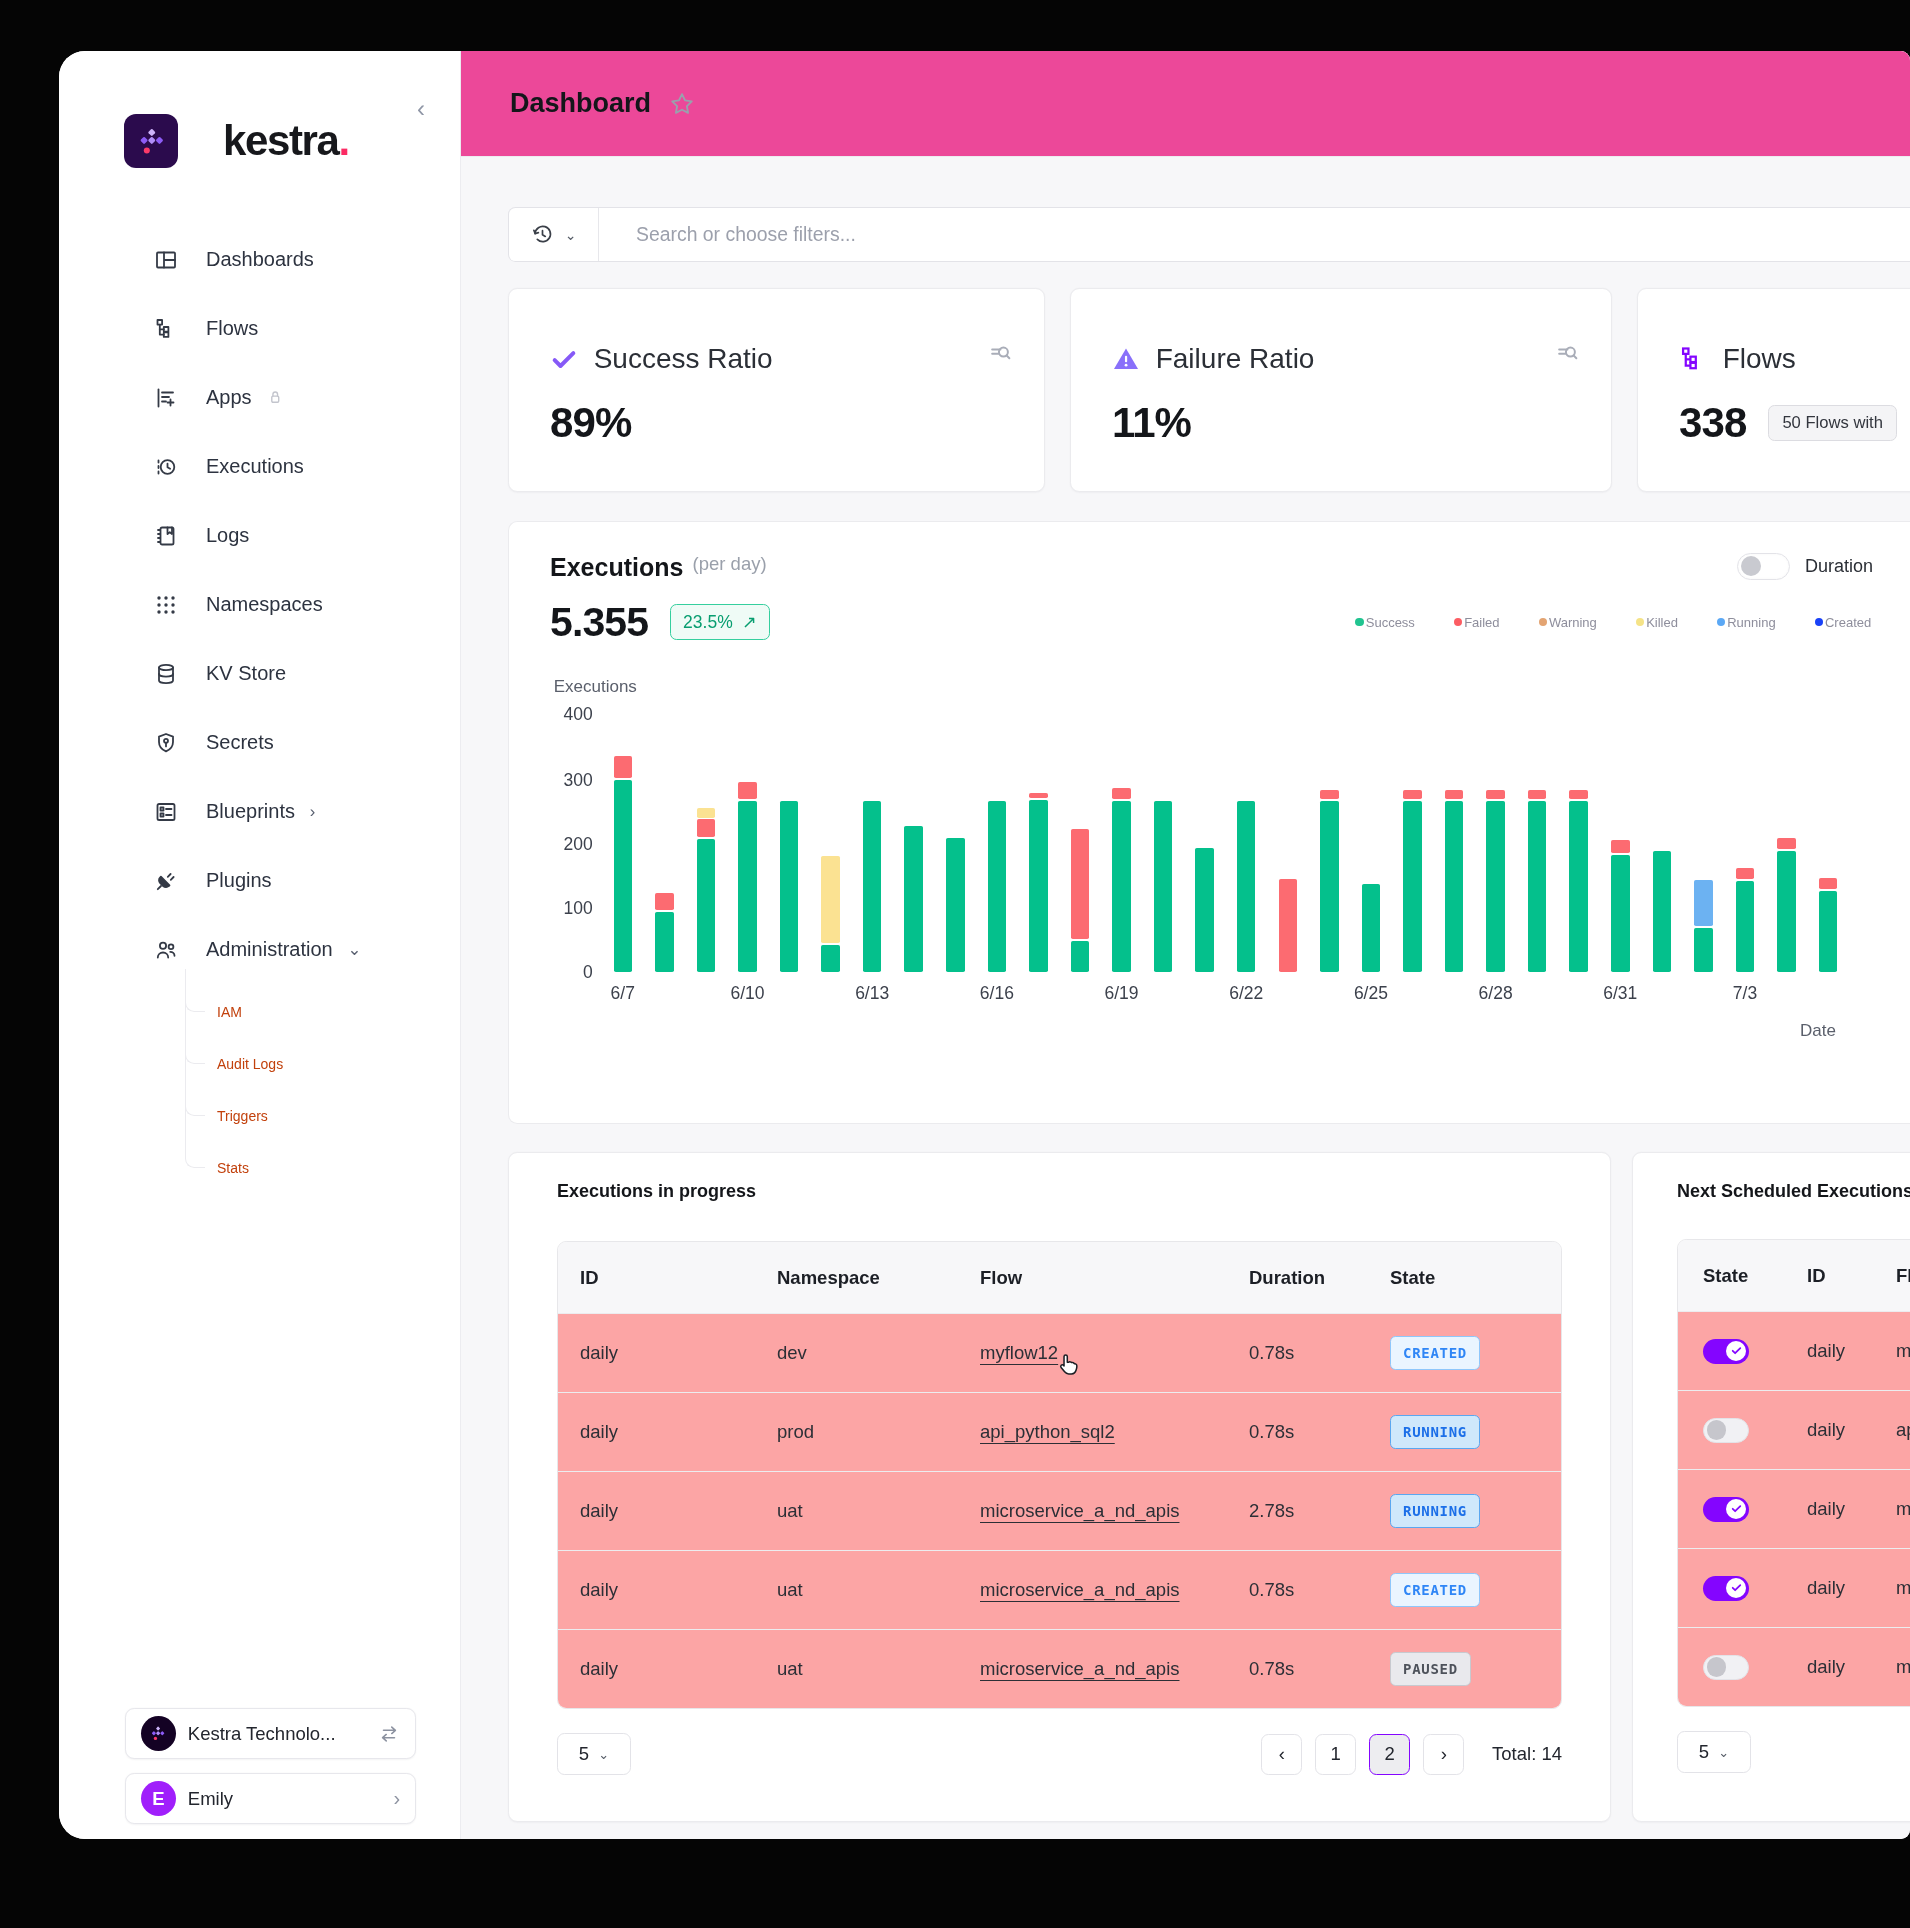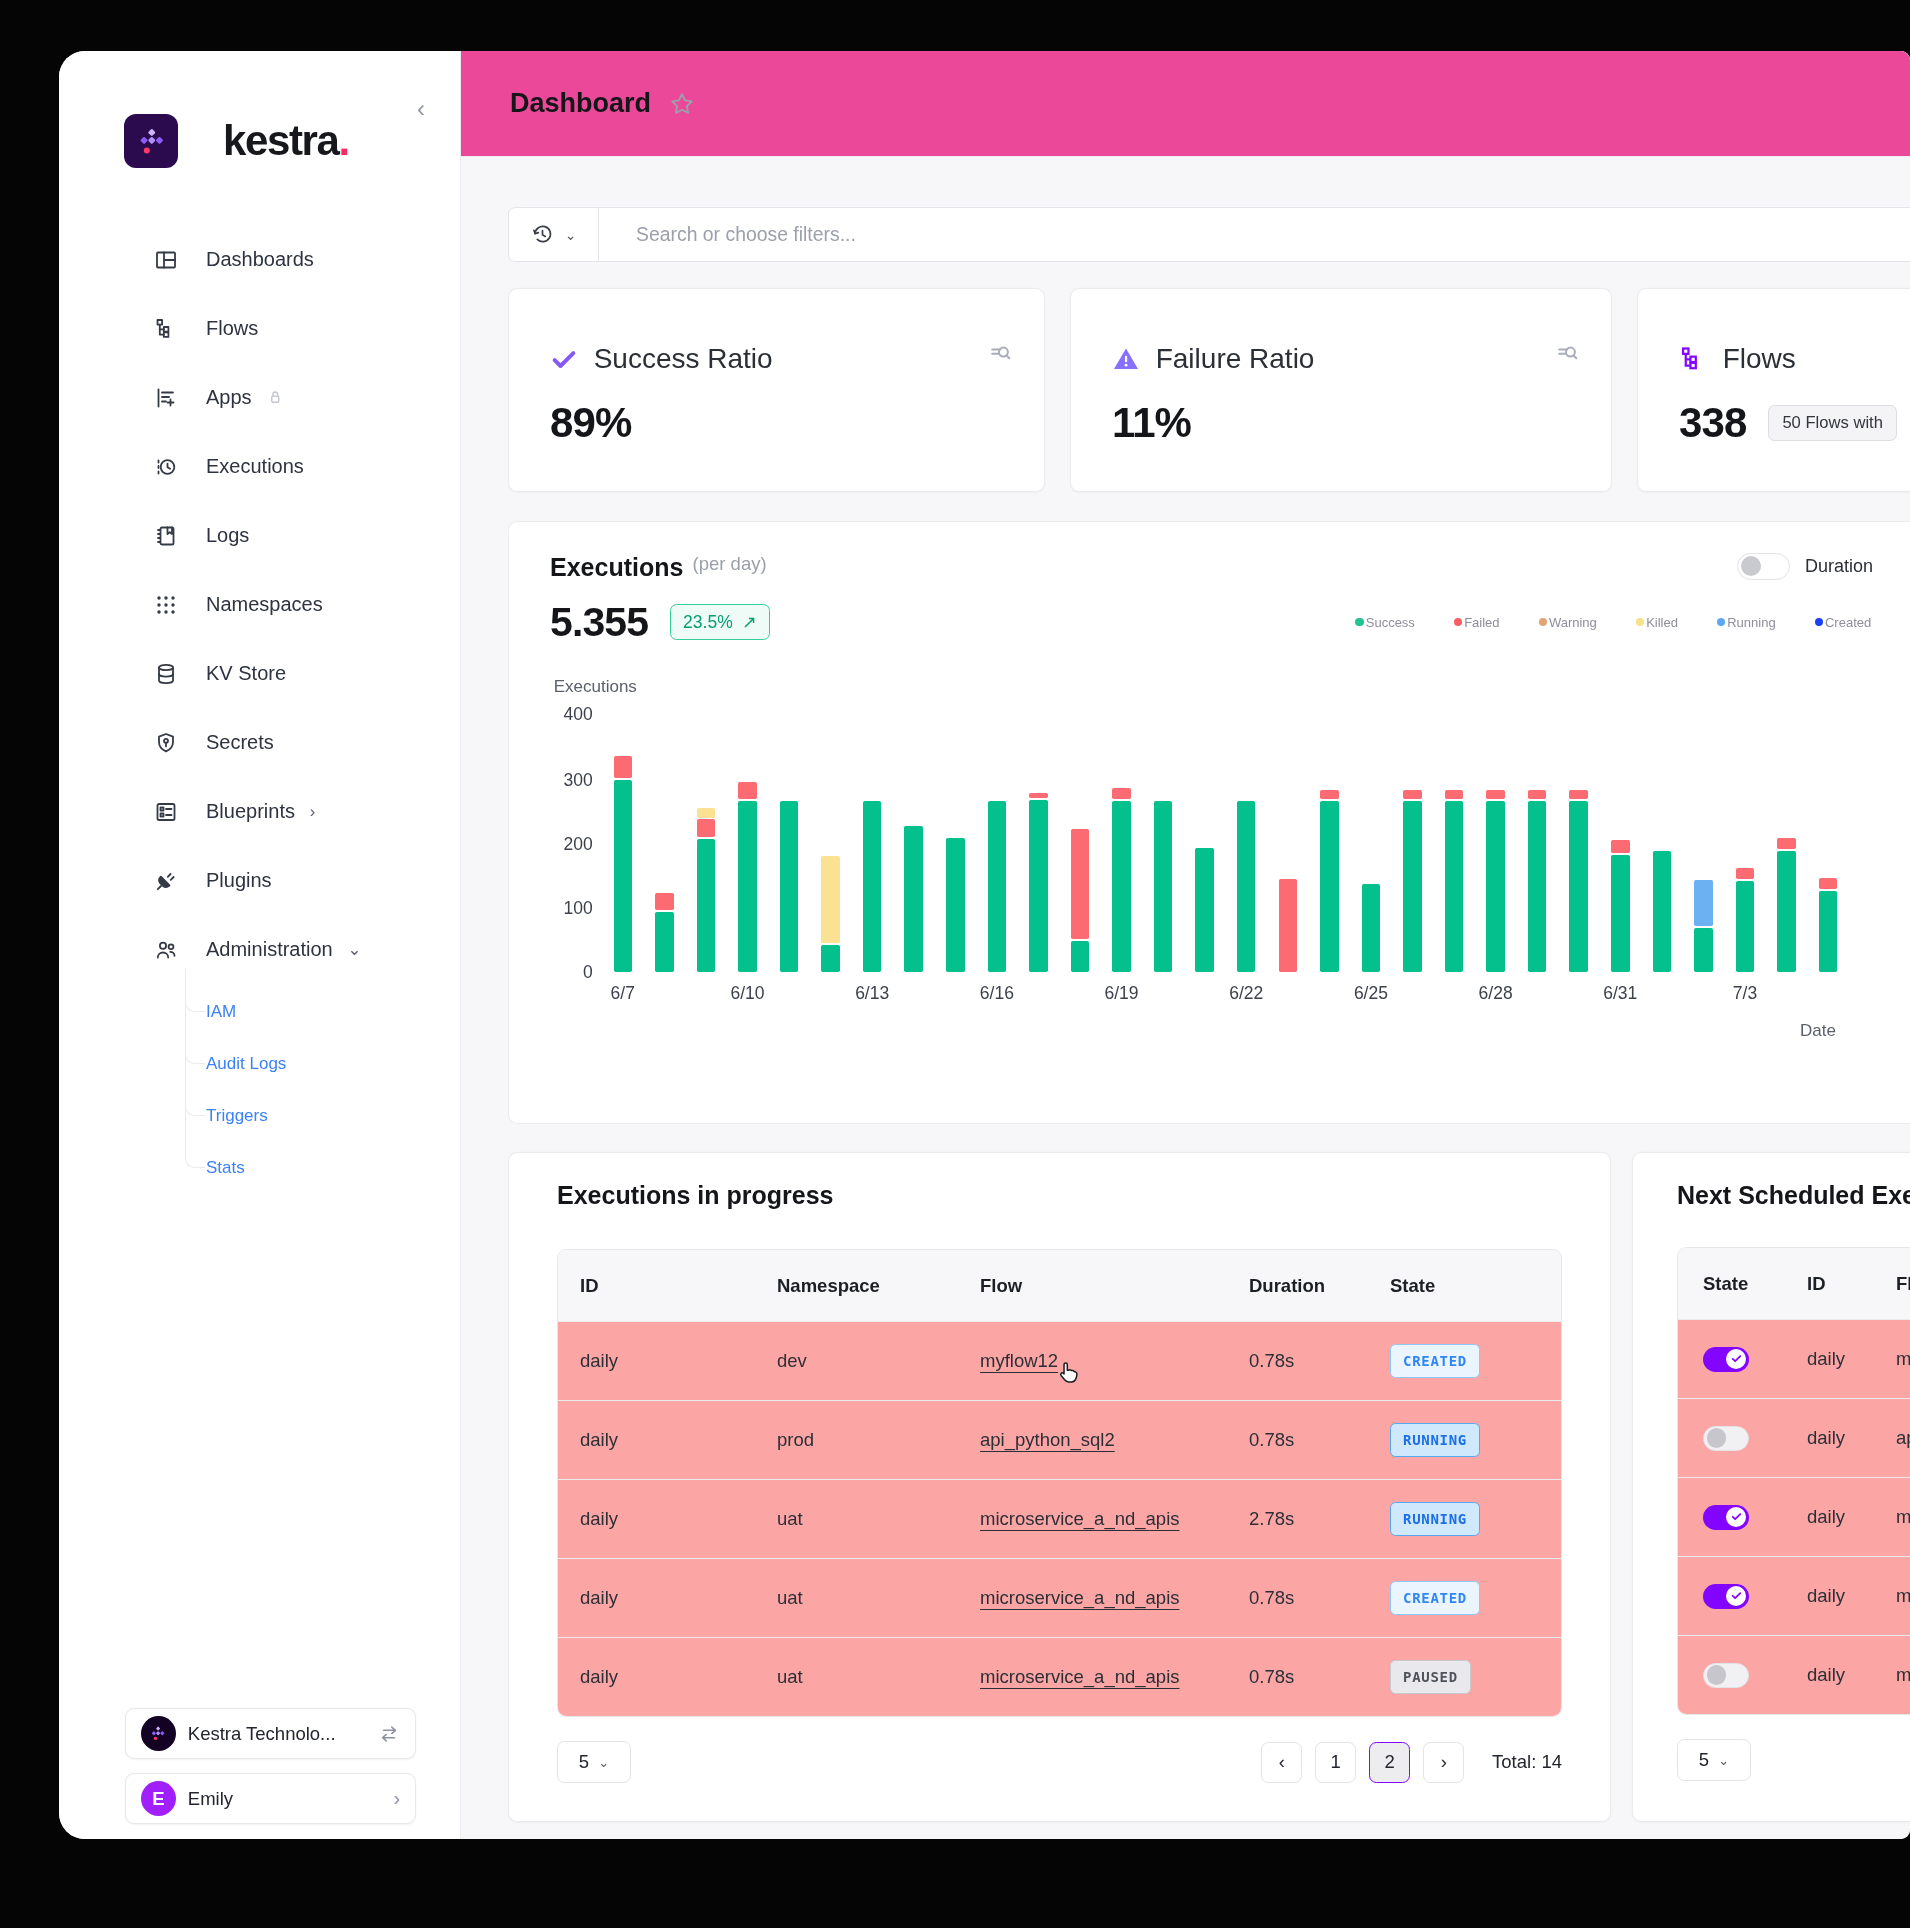--- a/index.html
+++ b/index.html
@@ -14,21 +14,21 @@
   .logo-mark { width:54px; height:54px; border-radius:12px; background:#2b0b4d; display:flex; align-items:center; justify-content:center; }
   .logo-text { font-size:42px; font-weight:800; letter-spacing:-1.4px; color:#17181c; margin-left:13px; }
   .logo-text b { color:#fb2a63; }
   .nav { margin-top:57px; }
   .nav-item { display:flex; align-items:center; height:69px; padding-left:95px; color:#2d3340; font-size:20px; cursor:pointer; }
   .nav-item .ic { width:24px; height:24px; margin-right:28px; color:#343a46; flex-shrink:0; display:flex; align-items:center; justify-content:center; }
   .nav-item .trail { margin-left:14.8px; color:#596070; font-size:16.6px; }
   .nav-item .lock { margin-left:14.8px; color:#c3c5cd; display:flex; }
   .subtree { position:relative; margin-left:126px; margin-top:1.8px; }
   .subtree .vline { position:absolute; left:0; top:-5.5px; bottom:37px; border-left:1.8px solid #ebebef; }
-  .sub-item { position:relative; height:52px; display:flex; align-items:center; padding-left:21px; font-size:17px; color:#3b82f6; cursor:pointer; }
+  .sub-item { position:relative; height:52px; display:flex; align-items:center; padding-left:32px; font-size:14px; color:#c2410c; cursor:pointer; }
   .sub-item::before { content:""; position:absolute; left:0; top:-16.6px; width:18.5px; height:42px;
         border-left:1.8px solid #ebebef; border-bottom:1.8px solid #ebebef; border-bottom-left-radius:9.2px; }
   .side-bottom { margin-top:auto; padding:0 0 14.8px 66px; display:flex; flex-direction:column; gap:14px; }
   .pill-card { width:291px; height:51px; border:0.9px solid #e7e7ec; border-radius:9.2px; display:flex; align-items:center; padding:0 14.8px; background:#fff; box-shadow:0 0.9px 1.8px rgba(20,20,40,.05); cursor:pointer; }
   .pill-card .name { margin-left:12px; font-size:18.5px; color:#23262e; white-space:nowrap; overflow:hidden; }
   .pill-card .right { margin-left:auto; color:#8c92a0; display:flex; }
   .avatar-org { width:35px; height:35px; border-radius:50%; background:#140224; display:flex; align-items:center; justify-content:center; flex-shrink:0; }
   .avatar-user { width:35px; height:35px; border-radius:50%; background:#a01ffb; color:#fff; font-size:18.5px; font-weight:700; display:flex; align-items:center; justify-content:center; flex-shrink:0; }
 
   
@@ -72,21 +72,21 @@
   .plot { flex:1; height:257px; display:flex; align-items:flex-end; padding-right:24px; }
   .slot { flex:1; display:flex; justify-content:center; align-items:flex-end; height:100%; position:relative; }
   .bar { width:18.5px; display:flex; flex-direction:column-reverse; }
   .seg { width:100%; border-radius:1.8px; margin-top:1.8px; }
   .xlabels { display:flex; margin-left:52px; padding-right:24px; margin-top:11px; }
   .xlabels .slot-lab { flex:1; text-align:center; font-size:17.5px; color:#3c414c; white-space:nowrap; }
   .date-label { text-align:right; padding-right:37px; margin-top:16.6px; font-size:17px; color:#5a5f6b; }
 
   .bottom-row { margin-top:28px; display:flex; gap:21px; align-items:flex-start; }
   .panel { background:#fff; border:0.9px solid #ebebee; border-radius:9.2px; height:670px; flex-shrink:0; box-shadow:0 0.9px 1.8px rgba(20,20,40,.04); }
-  .panel-title { font-size:25px; font-weight:700; color:#14161a; white-space:nowrap; }
+  .panel-title { font-size:18px; font-weight:700; color:#14161a; white-space:nowrap; }
   .prog-panel { width:1103px; padding:28px 48px 0 48px; }
   .sched-panel { width:517px; padding:28px 0 0 44px; }
 
   .table-card { margin-top:39px; border:0.9px solid #e7e7ea; border-radius:9.2px; overflow:hidden; }
   .t-head { background:#f7f7f9; height:71px; display:grid; align-items:center; font-size:18.5px; font-weight:700; color:#1c1f26; }
   .t-row { background:#fca5a5; height:79px; display:grid; align-items:center; font-size:18.5px; color:#2c2f36; border-top:0.9px solid #ececef; }
   .prog-grid { grid-template-columns:197px 203px 269px 141px 1fr; }
   .prog-grid > div { padding-left:22px; }
   .flow-link { text-decoration:underline; text-underline-offset:4.6px; position:relative; display:inline-block; }
   .hand { position:absolute; right:-24px; bottom:-18.5px; }

